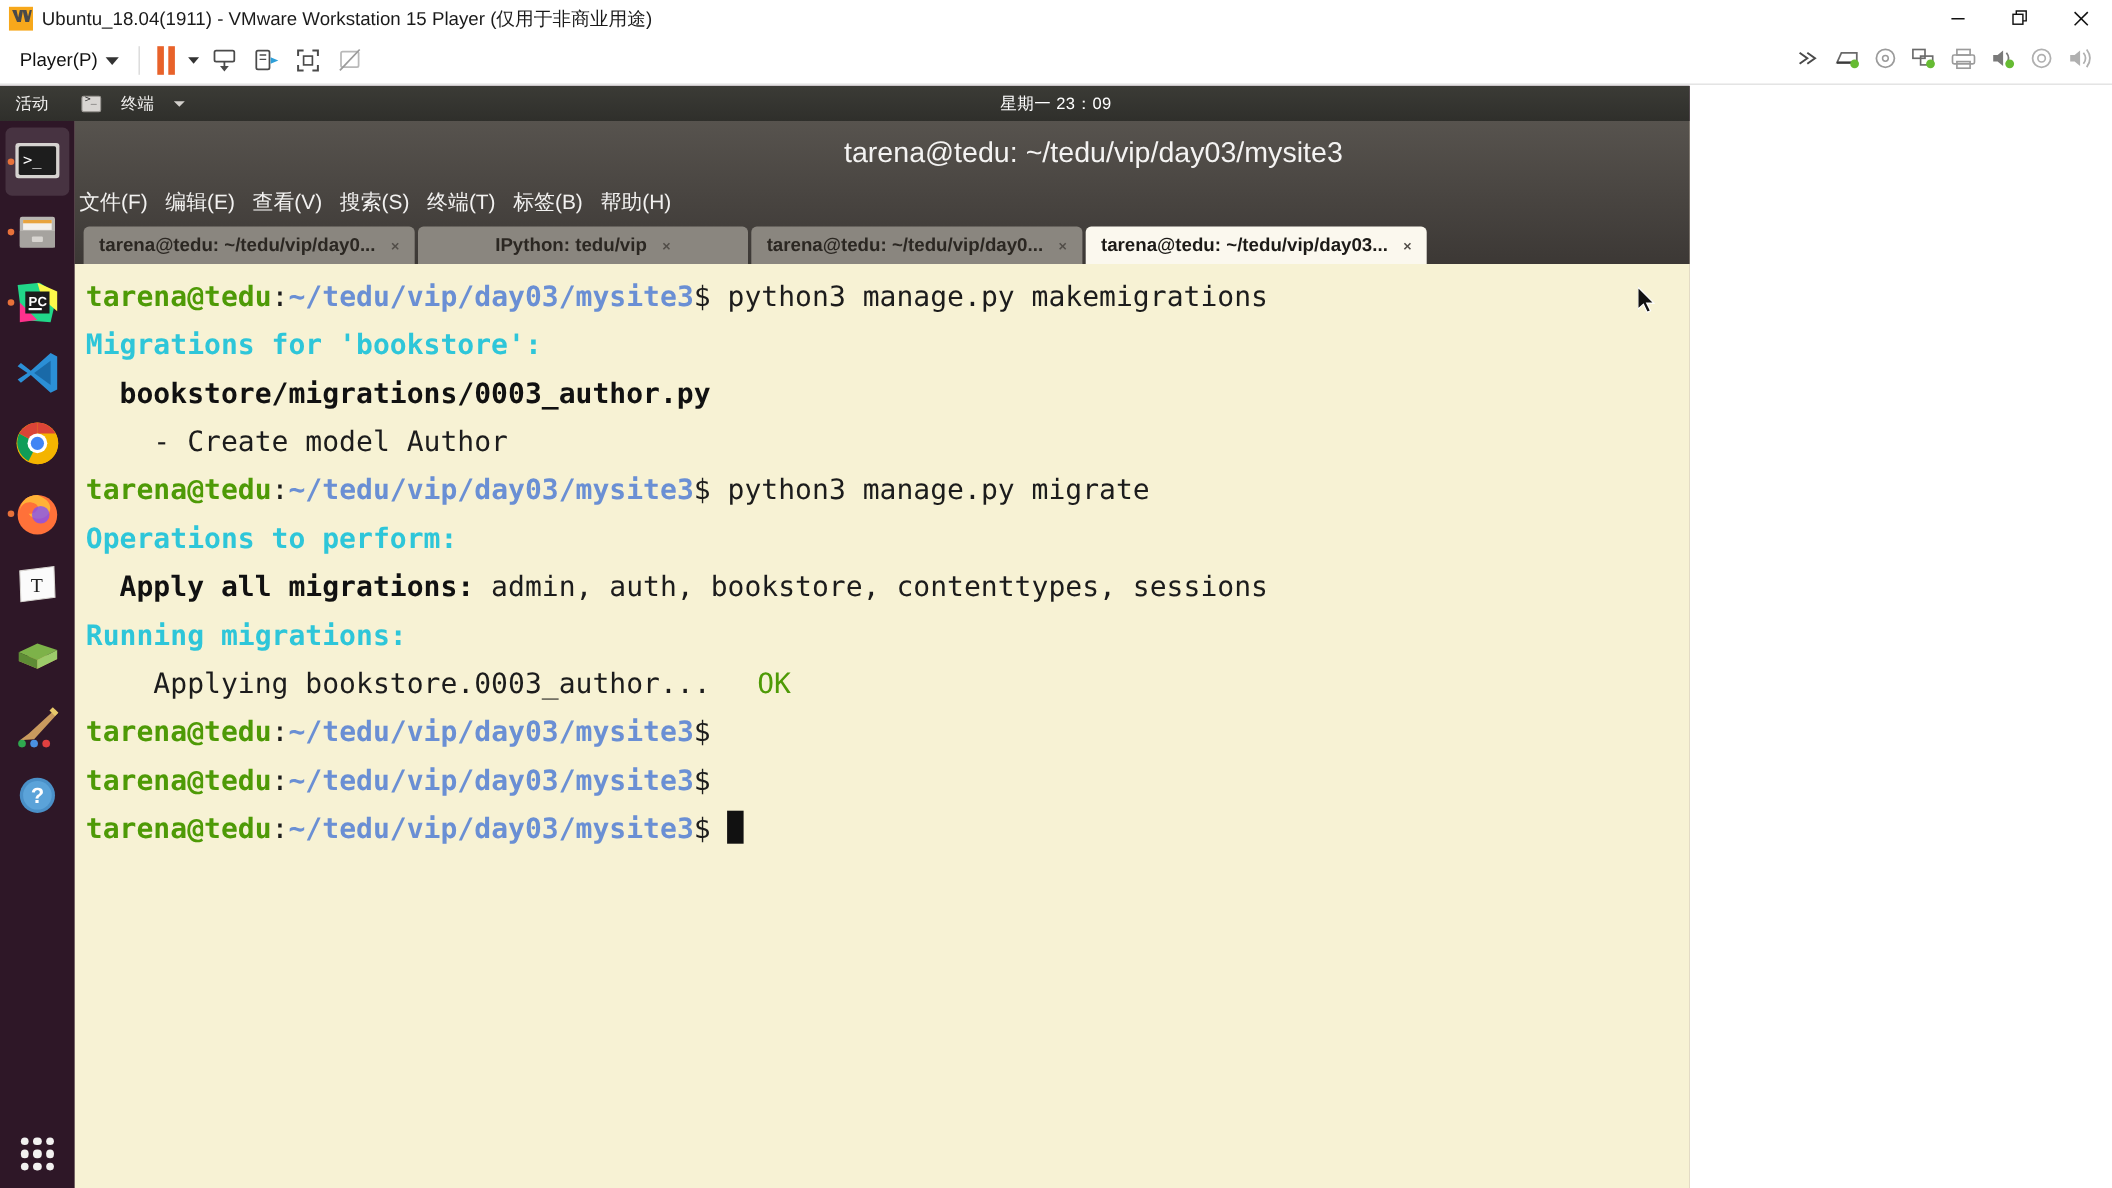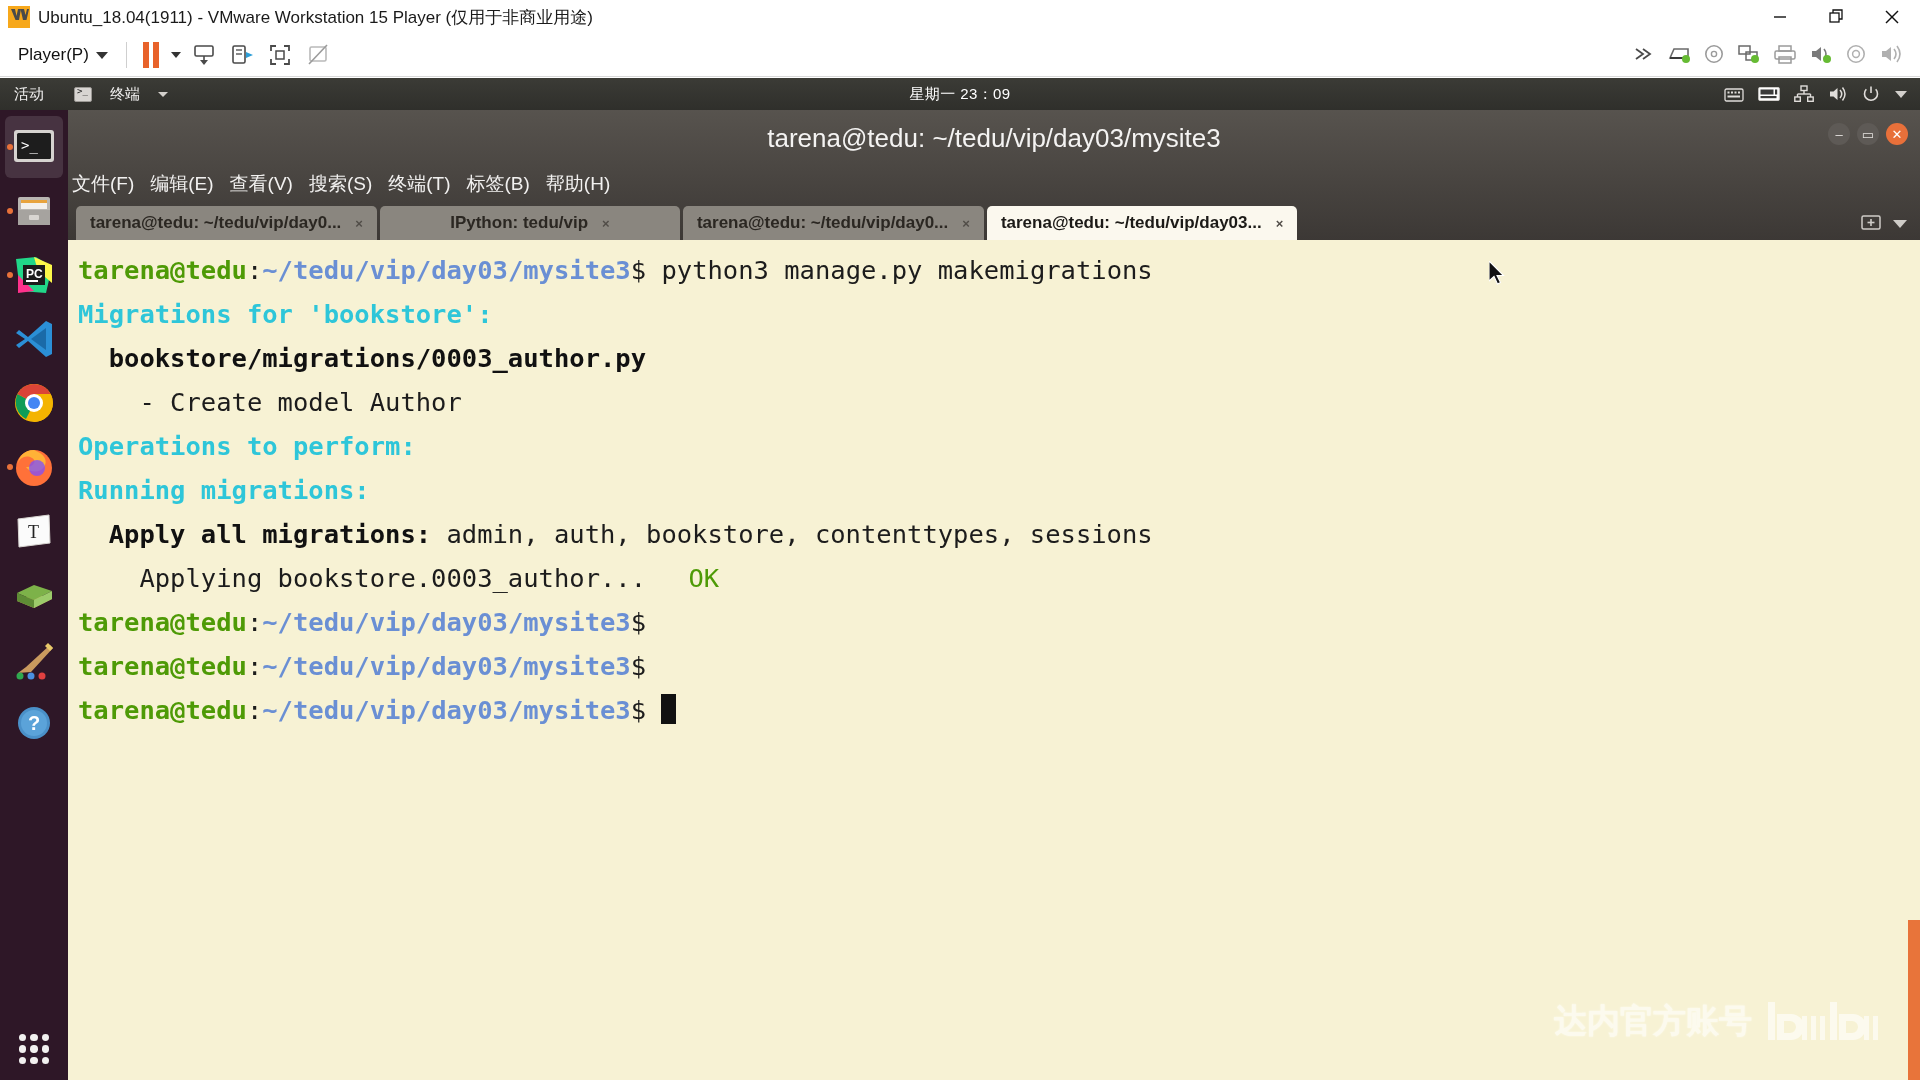--- a/index.html
+++ b/index.html
@@ -37,21 +37,21 @@
   .vm-caret { width: 0; height: 0; border-left: 6px solid transparent; border-right: 6px solid transparent; border-top: 7px solid #333; }
   .vm-sep { width: 1px; height: 26px; background: #cfcfcf; margin: 0 12px; }
   .vm-pause { display:flex; align-items:center; gap:4px; padding: 0 4px; }
   .vm-pause-bar { width: 6px; height: 26px; background: #e8622a; }
   .vm-caret-sm { width: 0; height: 0; border-left: 5px solid transparent; border-right: 5px solid transparent; border-top: 6px solid #333; margin-left: 8px; }
   .vm-ticon { width: 38px; height: 34px; display: flex; align-items: center; justify-content: center; }
   .vm-right-icons { position: absolute; right: 16px; top: 0; height: 43px; display: flex; align-items: center; gap: 10px; }
 
   
   .guest {
-    position: absolute; left: 0; top: 78px; width: 1920px; height: 1002px;
+    position: absolute; left: 0; top: 78px; width: 1536px; height: 1002px;
     background: #300a24; overflow: hidden;
   }
 
   
   .ub-topbar {
     position: absolute; left: 0; top: 0; width: 1920px; height: 32px;
     background: linear-gradient(180deg, #3b3b36 0%, #2f2f2b 100%);
     display: flex; align-items: center; color: #f2f1f0; font-size: 15px;
   }
   .ub-activities { margin-left: 14px; font-size: 15px; color: #f2f1f0; }
@@ -532,26 +532,27 @@
       <div class="term-body">
 
         <div class="term-line"><span class="c-green">tarena@tedu</span><span class="c-plain">:</span><span class="c-blue">~/tedu/vip/day03/mysite3</span><span class="c-plain">$</span><span class="c-plain"> python3 manage.py makemigrations</span></div>
 
         <div class="term-line"><span class="c-cyan">Migrations for 'bookstore':</span></div>
 
         <div class="term-line"><span class="c-bold">  bookstore/migrations/0003_author.py</span></div>
 
         <div class="term-line"><span class="c-plain">    - Create model Author</span></div>
 
+        <div class="term-line"><span class="c-green">tarena@tedu</span><span class="c-plain">:</span><span class="c-blue">~/tedu/vip/day03/mysite3</span><span class="c-plain">$</span><span class="c-plain"> python3 manage.py migrate</span></div>
 
         <div class="term-line"><span class="c-cyan">Operations to perform:</span></div>
 
+        <div class="term-line"><span class="c-bold">  Apply all migrations:</span><span class="c-plain"> admin, auth, bookstore, contenttypes, sessions</span></div>
+
         <div class="term-line"><span class="c-cyan">Running migrations:</span></div>
-
-        <div class="term-line"><span class="c-bold">  Apply all migrations:</span><span class="c-plain"> admin, auth, bookstore, contenttypes, sessions</span></div>
 
         <div class="term-line"><span class="c-plain">    Applying bookstore.0003_author... </span><span class="c-ok">OK</span></div>
 
         <div class="term-line"><span class="c-green">tarena@tedu</span><span class="c-plain">:</span><span class="c-blue">~/tedu/vip/day03/mysite3</span><span class="c-plain">$</span></div>
 
         <div class="term-line"><span class="c-green">tarena@tedu</span><span class="c-plain">:</span><span class="c-blue">~/tedu/vip/day03/mysite3</span><span class="c-plain">$</span></div>
 
         <div class="term-line"><span class="c-green">tarena@tedu</span><span class="c-plain">:</span><span class="c-blue">~/tedu/vip/day03/mysite3</span><span class="c-plain">$</span><span class="c-plain"> </span><span class="cursor"></span></div>
 
         <div class="watermark">

